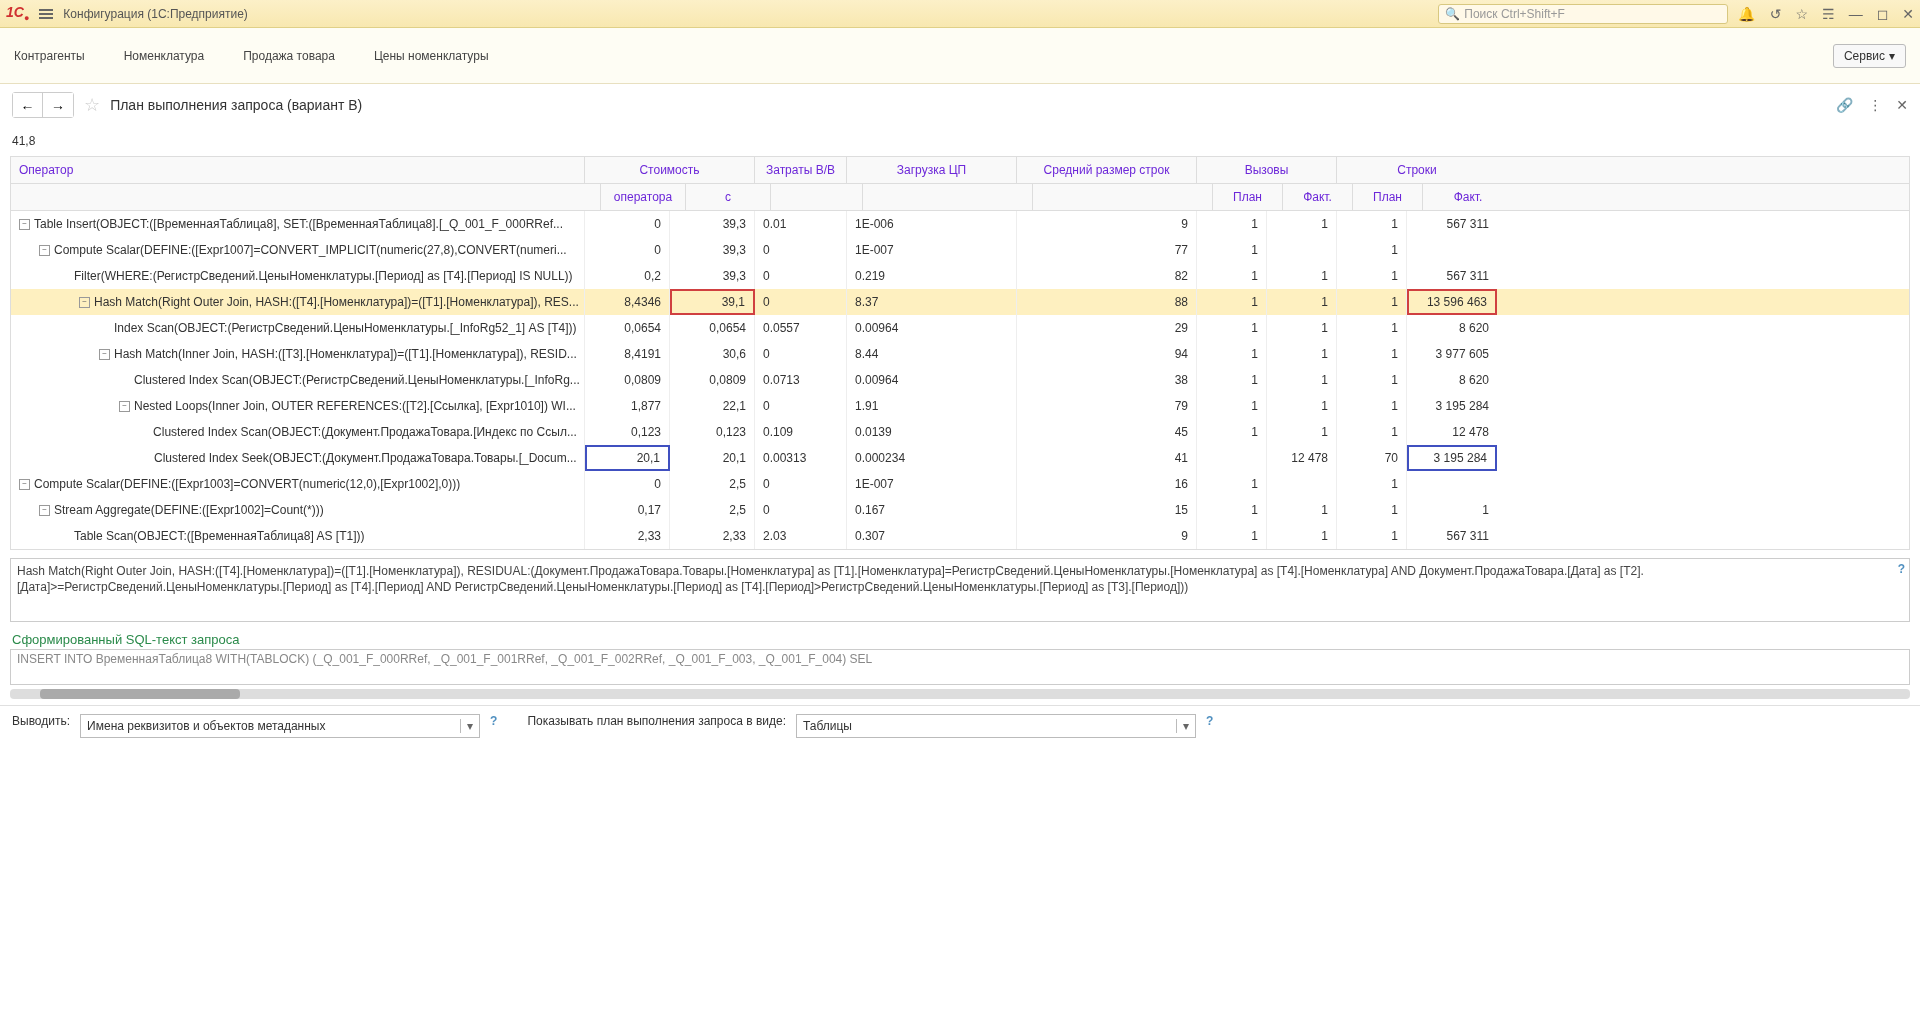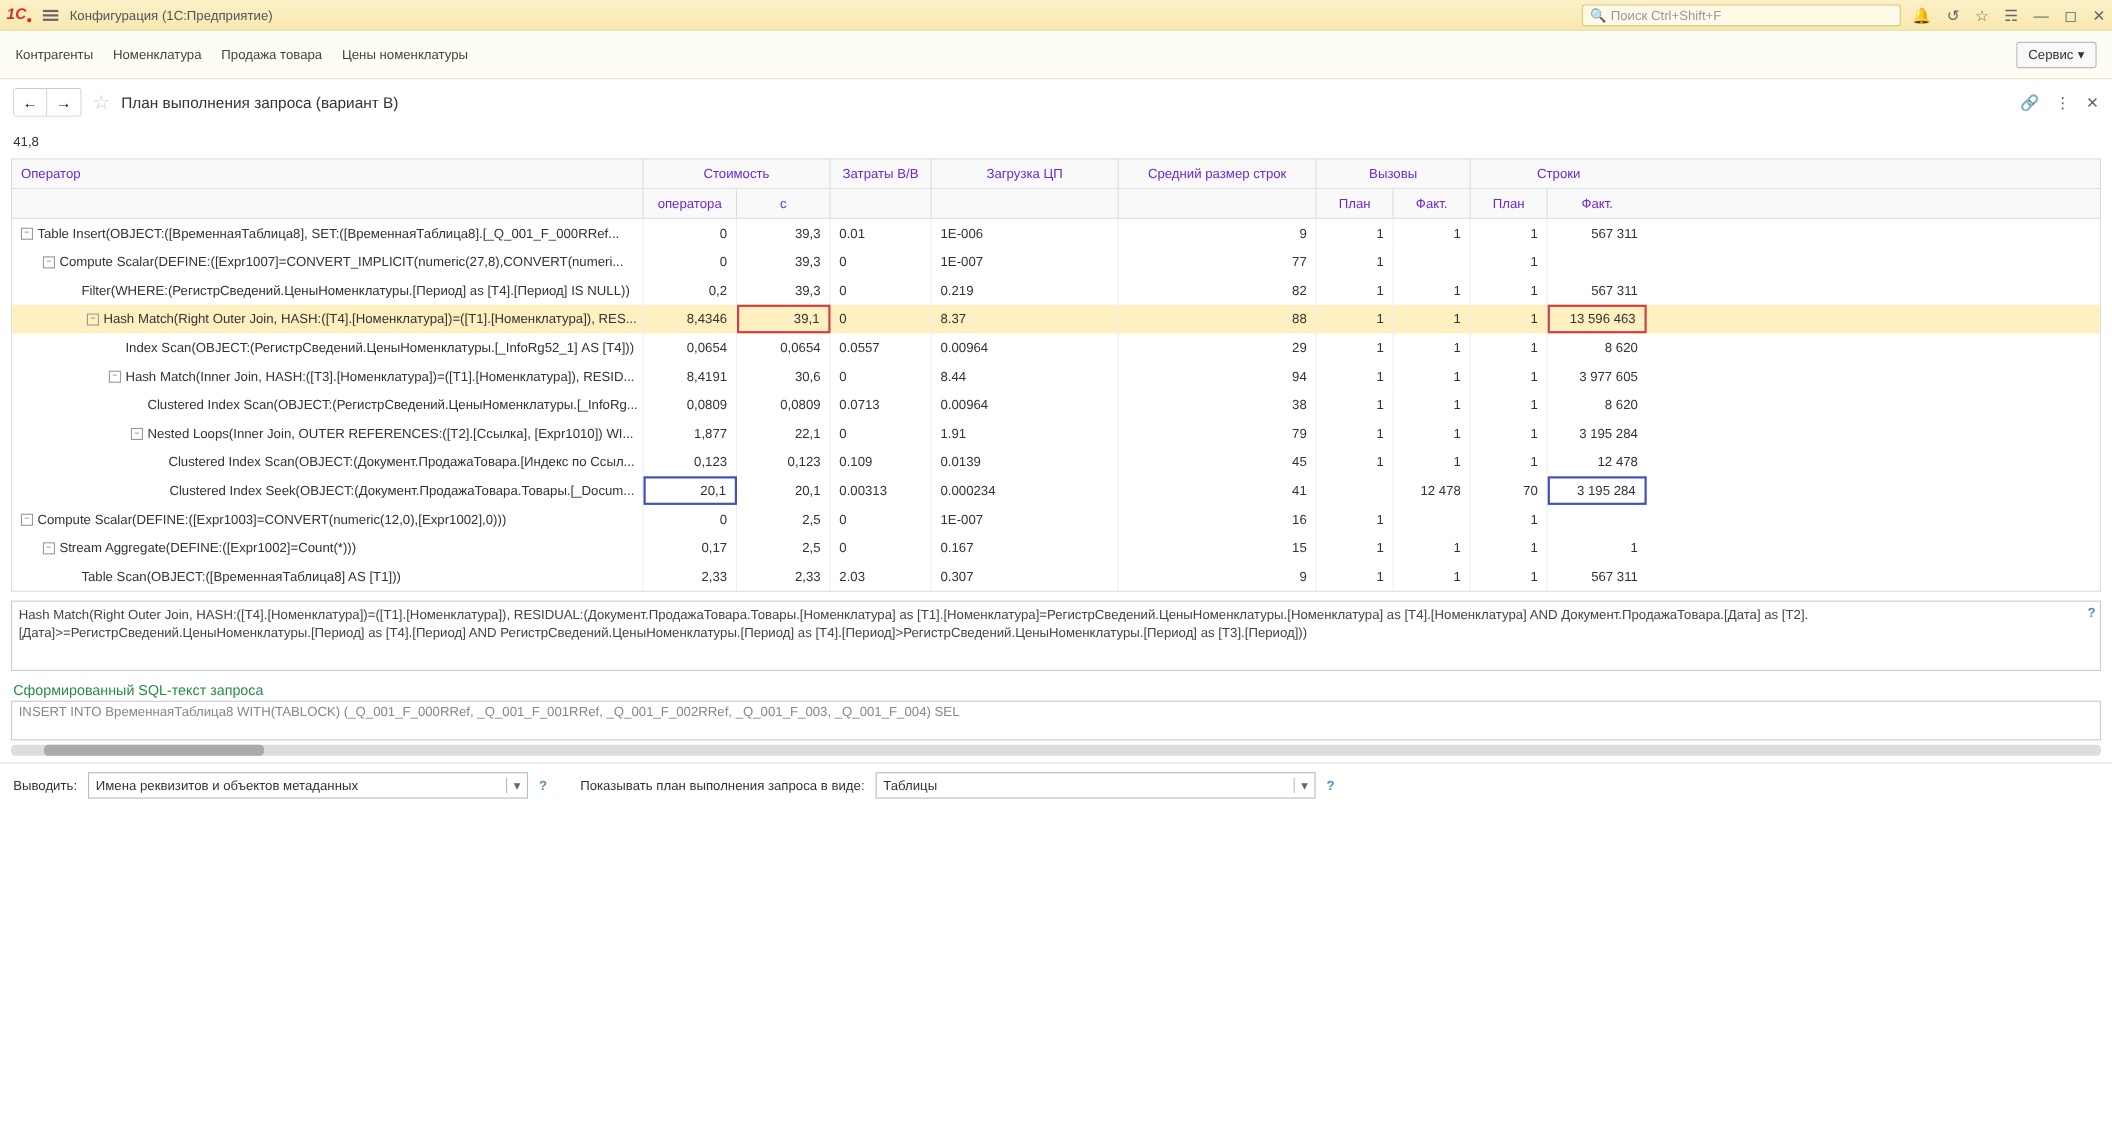--- a/index.html
+++ b/index.html
@@ -7,37 +7,37 @@
 .titlebar { background:linear-gradient(#fcf0c8,#f8e8b0); height:28px; display:flex; align-items:center; padding:0 6px; gap:10px; border-bottom:1px solid #e0d088; }
 .logo { color:#d03030; font-weight:bold; font-size:14px; font-style:italic; }
 .logo sub { font-size:9px; }
 .hamburger { display:flex; flex-direction:column; gap:2px; cursor:pointer; }
 .hamburger span { width:14px; height:2px; background:#666; }
 .title-text { color:#555; }
 .spacer { flex:1; }
 .search-box { background:#fff9e8; border:1px solid #d8c880; border-radius:3px; width:290px; height:20px; display:flex; align-items:center; padding:0 6px; color:#999; gap:4px; }
 .title-icons { display:flex; gap:14px; align-items:center; color:#666; }
 .ti { cursor:pointer; font-size:14px; }
-.menubar { background:#fefdf4; height:44px; display:flex; align-items:center; padding:0 14px; gap:18px; border-bottom:1px solid #e8e0c0; }
+.menubar { background:#fefdf4; height:56px; display:flex; align-items:center; padding:0 14px; gap:39px; border-bottom:1px solid #e8e0c0; }
 .menu-item { color:#444; cursor:pointer; }
 .service-btn { border:1px solid #bbb; background:#f8f8f8; padding:4px 10px; border-radius:3px; cursor:pointer; display:flex; align-items:center; gap:4px; }
 .page-head { display:flex; align-items:center; padding:8px 12px; gap:10px; }
 .nav-arrows { display:flex; gap:0; border:1px solid #ccc; border-radius:3px; }
 .nav-arrows button { background:#fff; border:none; border-right:1px solid #ccc; width:30px; height:24px; cursor:pointer; font-size:14px; }
 .nav-arrows button:last-child { border-right:none; }
 .star { color:#ccc; font-size:18px; cursor:pointer; }
 .page-title { font-size:14px; color:#333; }
 .page-actions { display:flex; gap:14px; align-items:center; color:#666; }
 .pa { cursor:pointer; font-size:14px; }
 .summary-row { display:flex; align-items:flex-start; padding:4px 12px 8px; gap:10px; }
 .summary-label { color:#555; max-width:350px; line-height:1.3; }
 .summary-val { color:#333; padding-top:4px; }
 .grid-wrap { padding:0 10px; }
 .grid-head { display:flex; border:1px solid #ddd; background:#f9f9f9; }
-.grid-head2 { display:flex; border-left:1px solid #ddd; border-right:1px solid #ddd; border-bottom:1px solid #ddd; background:#f9f9f9; }
+.grid-head2 { display:flex; border-left:1px solid #ddd; border-right:1px solid #ddd; border-bottom:1px solid #ddd; background:#f9f9f9;padding-left:16px; }
 .gh-cell { border-right:1px solid #ddd; padding:6px 8px; text-align:center; color:#6d28d9; display:flex; align-items:center; justify-content:center; }
 .gh-cell:last-child { border-right:none; }
 .c-op { flex:0 0 574px; justify-content:flex-start; }
 .c-cost { flex:0 0 170px; }
 .c-costop { flex:0 0 85px; }
 .c-costc { flex:0 0 85px; }
 .c-io { flex:0 0 92px; }
 .c-cpu { flex:0 0 170px; }
 .c-rowsz { flex:0 0 180px; }
 .c-calls { flex:0 0 140px; }
@@ -55,21 +55,21 @@
 .op-cell { flex:0 0 574px; }
 .tree-toggle { width:11px; height:11px; border:1px solid #999; display:inline-flex; align-items:center; justify-content:center; font-size:8px; line-height:1; margin-right:4px; color:#666; flex-shrink:0; cursor:pointer; }
 .hl-red { border:2px solid #d04040 !important; }
 .hl-blue { border:2px solid #4050c0 !important; }
 .detail-box { margin:8px 10px 4px; border:1px solid #ccc; padding:4px 6px; height:64px; overflow:auto; color:#444; line-height:1.35; position:relative; }
 .detail-q { position:absolute; right:4px; top:2px; color:#5090c0; cursor:pointer; font-weight:bold; }
 .sql-head { color:#2a8a4a; padding:6px 12px 2px; font-size:13px; }
 .sql-box { margin:0 10px 4px; border:1px solid #ccc; height:36px; overflow:hidden; font-family:'Courier New',monospace; padding:2px 6px; color:#888; position:relative; }
 .sql-scroll { height:10px; background:#ddd; margin:0 10px 6px; border-radius:4px; position:relative; }
 .sql-thumb { position:absolute; left:30px; width:200px; height:10px; background:#aaa; border-radius:4px; }
-.footer { display:flex; align-items:center; padding:8px 12px; gap:10px; border-top:1px solid #e0e0e0; }
+.footer { display:flex; padding:8px 12px; gap:10px; border-top:1px solid #e0e0e0; }
 .combo { border:1px solid #bbb; height:24px; display:flex; align-items:center; padding:0 6px; background:#fff; flex:1; max-width:400px; justify-content:space-between; }
 .combo-dd { border-left:1px solid #bbb; padding-left:6px; color:#666; }
 .q-link { color:#5090c0; cursor:pointer; font-weight:bold; }
 </style>
 </head>
 <body>
 
 <div class="titlebar">
   <span class="logo">1C<sub>●</sub></span>
   <div class="hamburger">

